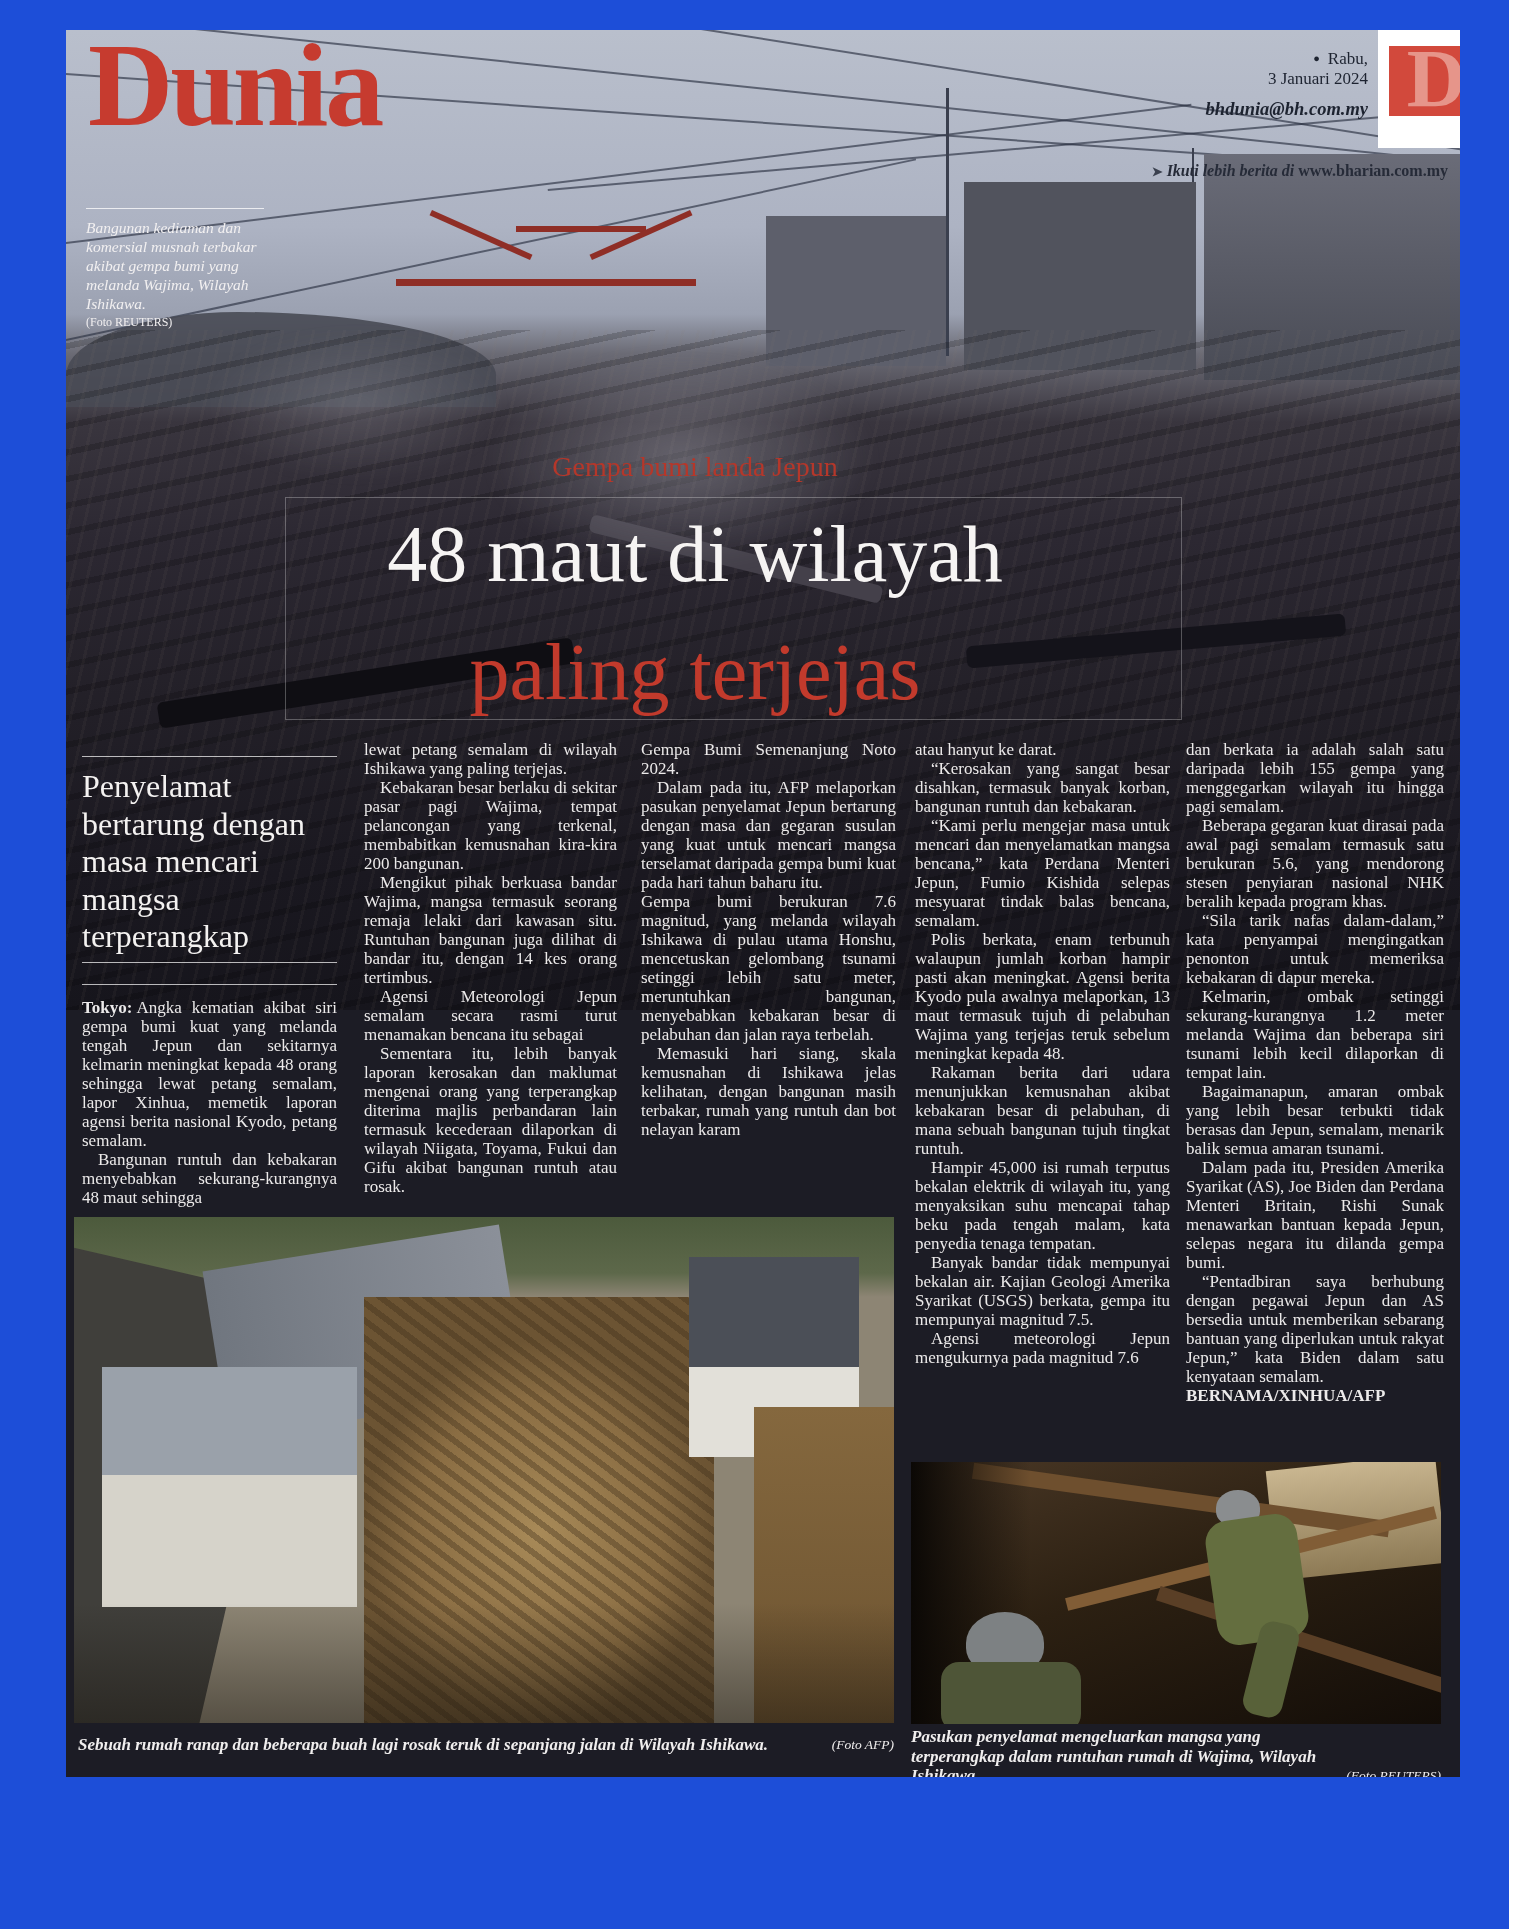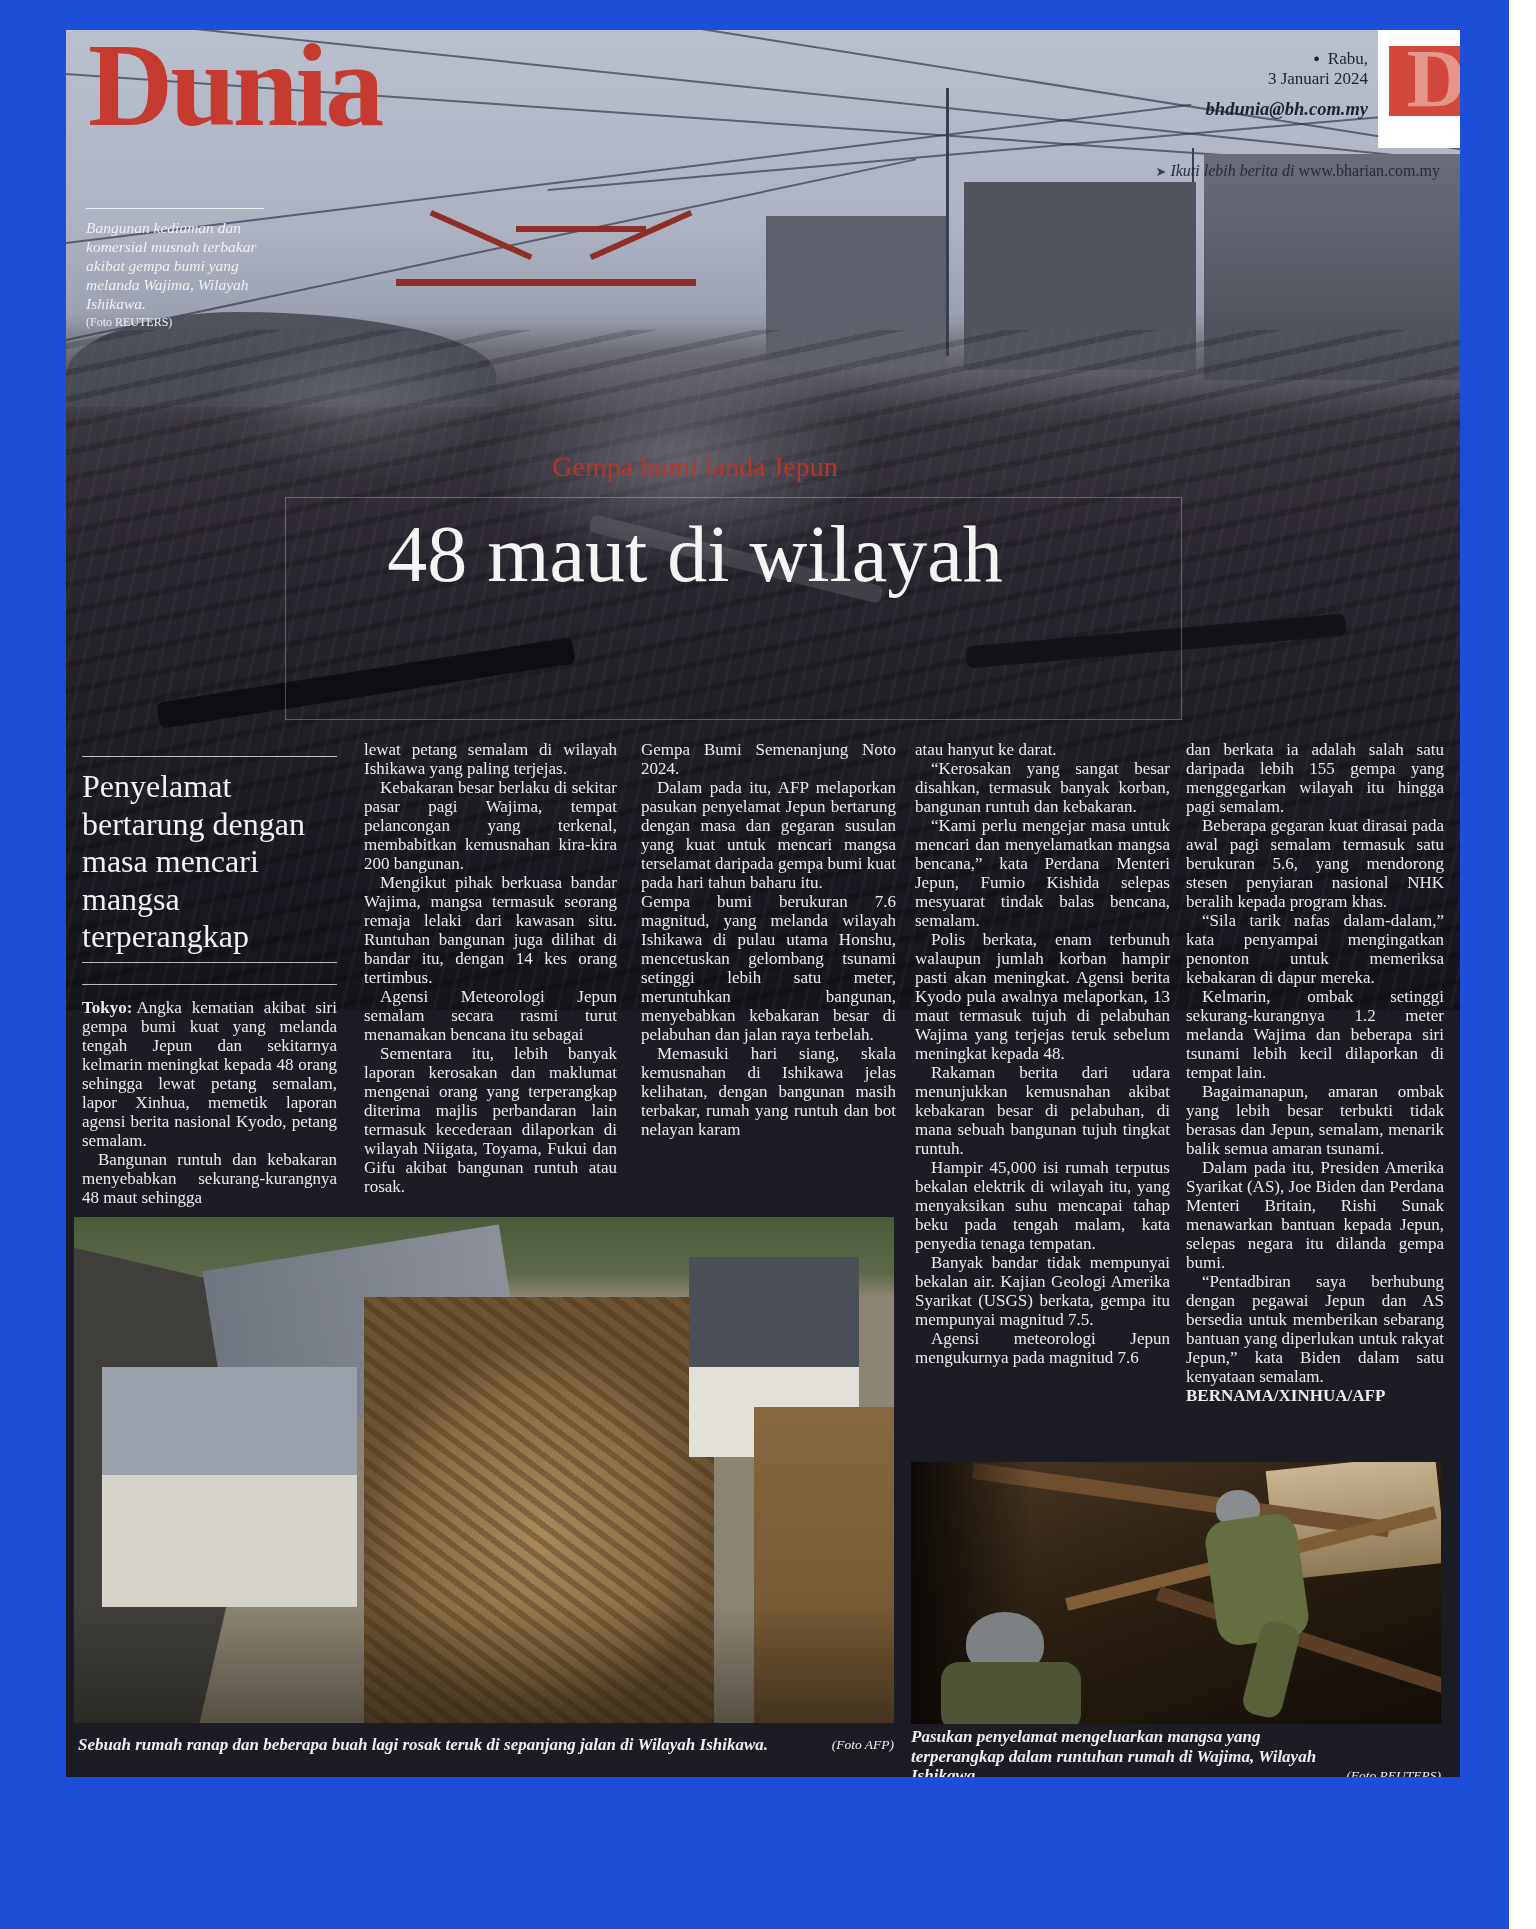--- a/index.html
+++ b/index.html
@@ -31,22 +31,22 @@
           overflow:hidden;}
   .d-logo span{position:absolute;right:-6px;top:-14px;font-size:82px;font-weight:bold;
           color:#e6958a;font-family:"Liberation Serif",serif;}
 
   .masthead{position:absolute;left:22px;top:-12px;font-size:118px;font-weight:bold;
             color:#c63b2f;letter-spacing:-3px;}
   .dateblock{position:absolute;right:92px;top:18px;width:240px;text-align:right;
              color:#1d2330;font-size:17px;line-height:20px;}
   .dateblock .bullet{font-size:11px;vertical-align:2px;margin-right:8px;}
   .email{margin-top:10px;font-weight:bold;font-style:italic;font-size:18.5px;}
-  .follow{position:absolute;right:20px;top:132px;font-size:16px;font-style:italic;
-          font-weight:normal;color:#262b38;}
+  .follow{position:absolute;right:12px;top:132px;font-size:16px;font-style:italic;
+          font-weight:bold;color:#262b38;}
   .follow .url{font-style:normal;}
   .follow .arr{font-style:normal;font-size:13px;margin-right:4px;color:#3a404e;}
 
   .hero-caption{position:absolute;left:20px;top:178px;width:192px;color:#f2f0f1;}
   .hero-caption .rule{width:178px;height:1px;background:rgba(255,255,255,.75);margin-bottom:9px;}
   .hero-caption .txt{font-style:italic;font-size:15.5px;line-height:19px;}
   .hero-caption .cr{font-size:12px;margin-top:2px;}
 
   .hl-box{position:absolute;left:219px;top:467px;width:895px;height:221px;
           border:1px solid rgba(255,255,255,.28);}
@@ -166,20 +166,21 @@
     <div class="hero-caption">
       <div class="rule"></div>
       <div class="txt">Bangunan kediaman dan komersial musnah terbakar akibat gempa bumi yang melanda Wajima, Wilayah Ishikawa.</div>
       <div class="cr">(Foto REUTERS)</div>
     </div>
 
     <div class="hl-box"></div>
     <div class="hl-wrap">
       <div class="kicker">Gempa bumi landa Jepun</div>
       <div class="hl white">48 maut di wilayah</div>
+      <div class="hl red">paling terjejas</div>
     </div>
 
     <div class="colrule" style="left:16px;top:726px;width:255px;"></div>
     <div class="standfirst">Penyelamat bertarung dengan masa mencari mangsa terperangkap</div>
     <div class="colrule" style="left:16px;top:932px;width:255px;"></div>
     <div class="colrule" style="left:16px;top:954px;width:255px;"></div>
 
     <div class="col" style="left:16px;top:968px;">
       <p><span class="dl">Tokyo:</span><span>Angka kematian akibat siri gempa bumi kuat yang melanda tengah Jepun dan sekitarnya kelmarin meningkat kepada 48 orang sehingga lewat petang semalam, lapor Xinhua, memetik laporan agensi berita nasional Kyodo, petang semalam.</span></p>
       <p class="ind">Bangunan runtuh dan kebakaran menyebabkan sekurang-kurangnya 48 maut sehingga</p>

